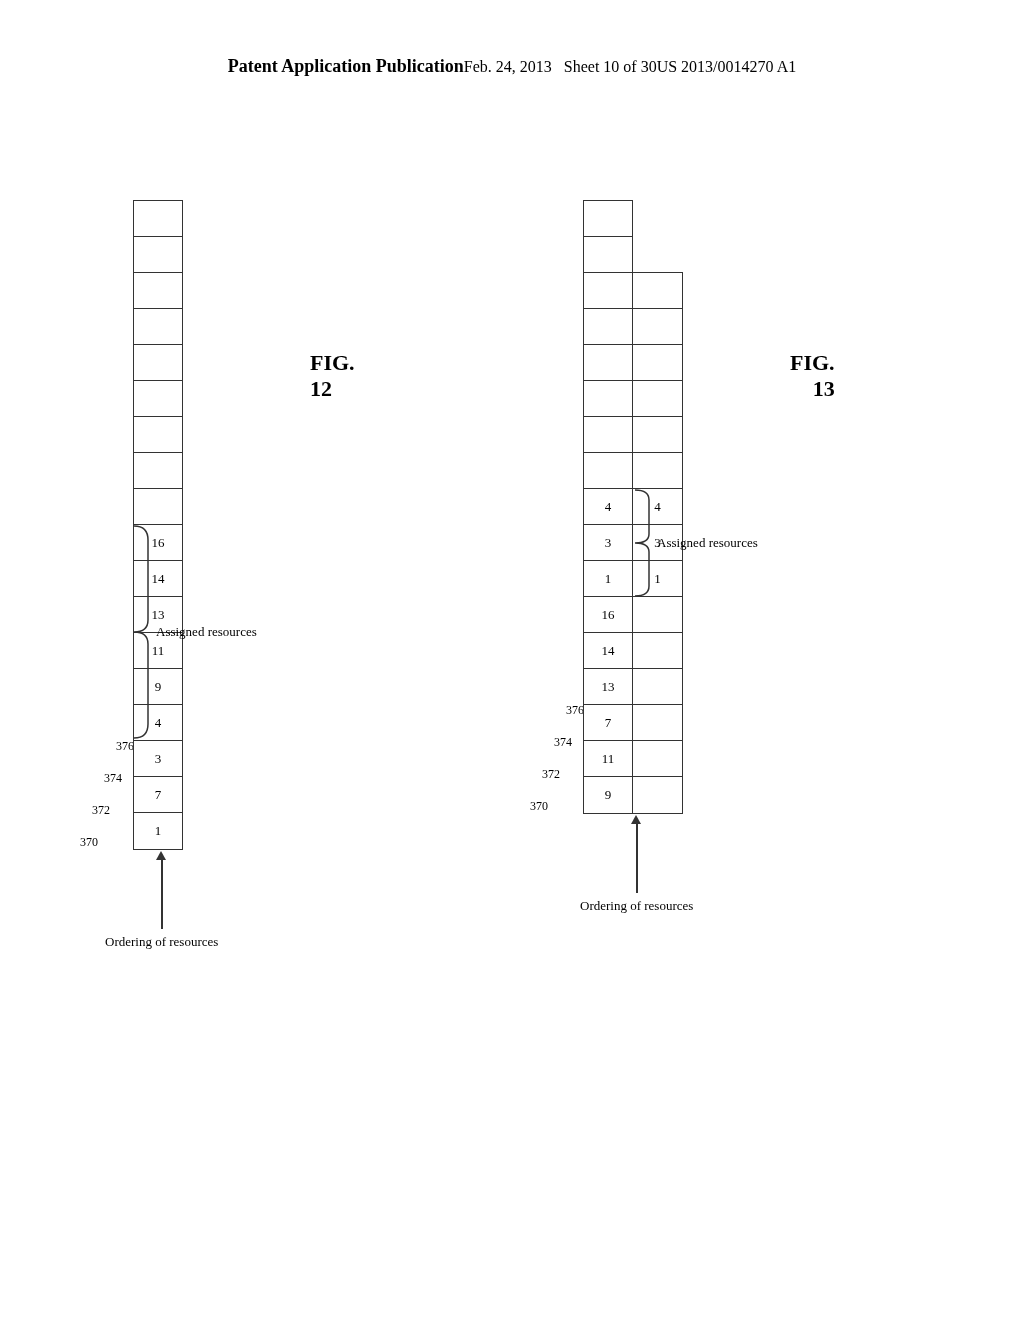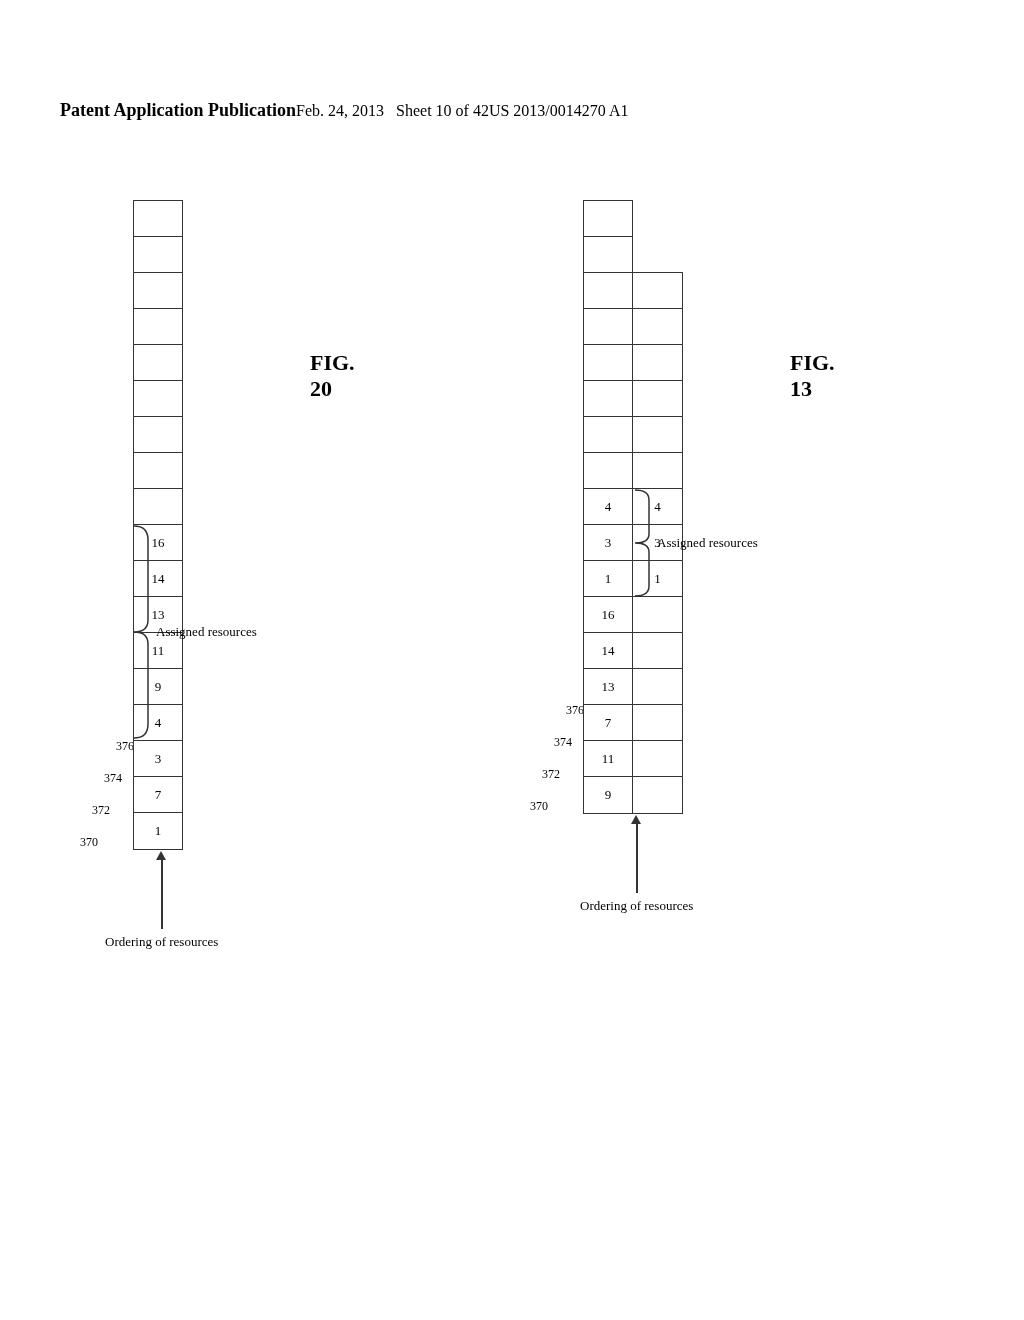--- a/index.html
+++ b/index.html
@@ -12,24 +12,23 @@
       overflow: hidden;
     }
 
     
     .header {
       position: absolute;
       top: 55px;
       left: 0;
       right: 0;
       display: flex;
-      justify-content: flex-start;
+      justify-content: center;
       align-items: flex-start;
       padding: 0 60px;
-      margin-top: 44px;
     }
     .header-left {
       font-size: 18px;
       font-weight: bold;
       line-height: 1.3;
     }
     .header-center {
       font-size: 16px;
       text-align: center;
       line-height: 1.5;
@@ -41,21 +40,21 @@
     }
   </style>
 </head>
 <body>
 
 <div class="header">
   <div class="header-left">
     <span>Patent Application Publication</span>
   </div>
   <div class="header-center">
-    <span>Feb. 24, 2013</span>&nbsp;&nbsp;&nbsp;<span>Sheet 10 of 42</span>
+    <span>Feb. 24, 2013</span>&nbsp;&nbsp;&nbsp;<span>Sheet 10 of 30</span>
   </div>
   <div class="header-right">
     <span>US 2013/0014270 A1</span>
   </div>
 </div>
 
 <div style="position:absolute; top:200px; left:80px;">
   <div style="display:flex; align-items:flex-end; position:relative;">
 
     <div style="display:flex; flex-direction:column; justify-content:flex-end; margin-right:3px; position:relative;">
@@ -101,21 +100,21 @@
     </div>
   </div>
 
   <div style="position:absolute; bottom:-100px; left:25px; display:flex; flex-direction:column; align-items:center;">
     <div style="width:2px; height:70px; background:#333; position:relative; margin-left:0;">
       <div style="position:absolute; top:-8px; left:-5px; border-left:5px solid transparent; border-right:5px solid transparent; border-bottom:9px solid #333;"></div>
     </div>
     <span style="font-size:13px; white-space:nowrap; margin-top:5px;">Ordering of resources</span>
   </div>
 
-  <div style="position:absolute; top:150px; left:230px; font-size:22px; font-weight:bold;">FIG. 20</div>
+  <div style="position:absolute; top:150px; left:230px; font-size:22px; font-weight:bold;">FIG. 12</div>
 </div>
 
 <div style="position:absolute; top:200px; left:530px;">
   <div style="display:flex; align-items:flex-end; position:relative;">
 
     <div style="position:relative; margin-right:3px;">
       <div style="position:absolute; bottom:0; left:0; font-size:12px;">370</div>
       <div style="position:absolute; bottom:32px; left:12px; font-size:12px;">372</div>
       <div style="position:absolute; bottom:64px; left:24px; font-size:12px;">374</div>
       <div style="position:absolute; bottom:96px; left:36px; font-size:12px;">376</div>
@@ -172,14 +171,14 @@
     </div>
   </div>
 
   <div style="position:absolute; bottom:-100px; left:50px; display:flex; flex-direction:column; align-items:center;">
     <div style="width:2px; height:70px; background:#333; position:relative;">
       <div style="position:absolute; top:-8px; left:-5px; border-left:5px solid transparent; border-right:5px solid transparent; border-bottom:9px solid #333;"></div>
     </div>
     <span style="font-size:13px; white-space:nowrap; margin-top:5px;">Ordering of resources</span>
   </div>
 
-  <div style="position:absolute; top:150px; left:260px; font-size:22px; font-weight:bold;">FIG. 13</div>
+  <div style="position:absolute; top:150px; left:260px; font-size:22px; font-weight:bold;text-align:right;">FIG. 13</div>
 </div>
 
 </body></html>

